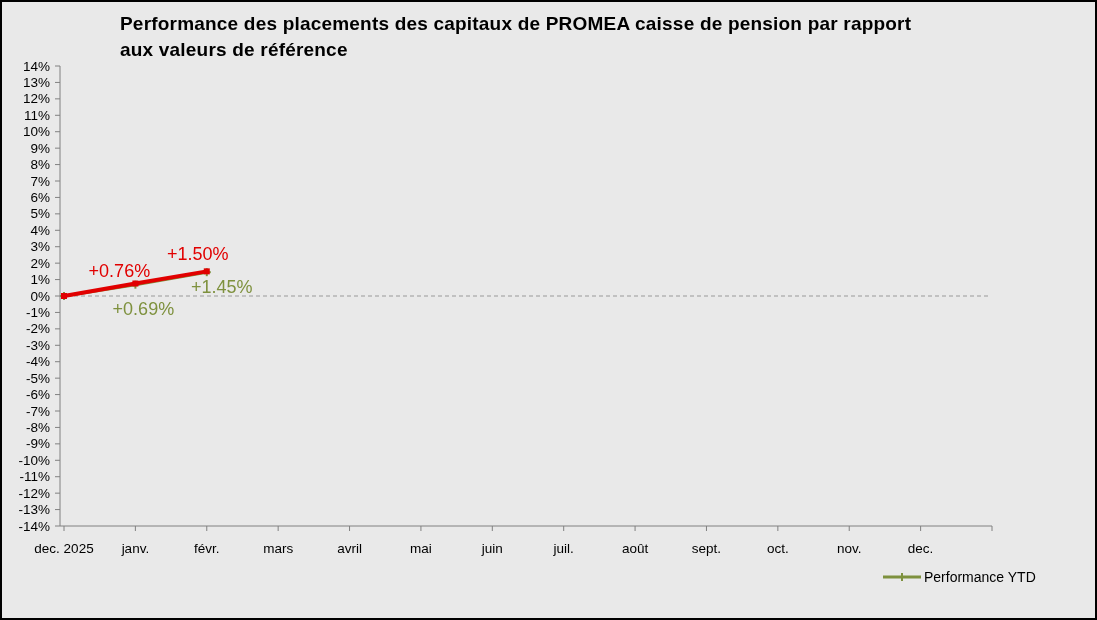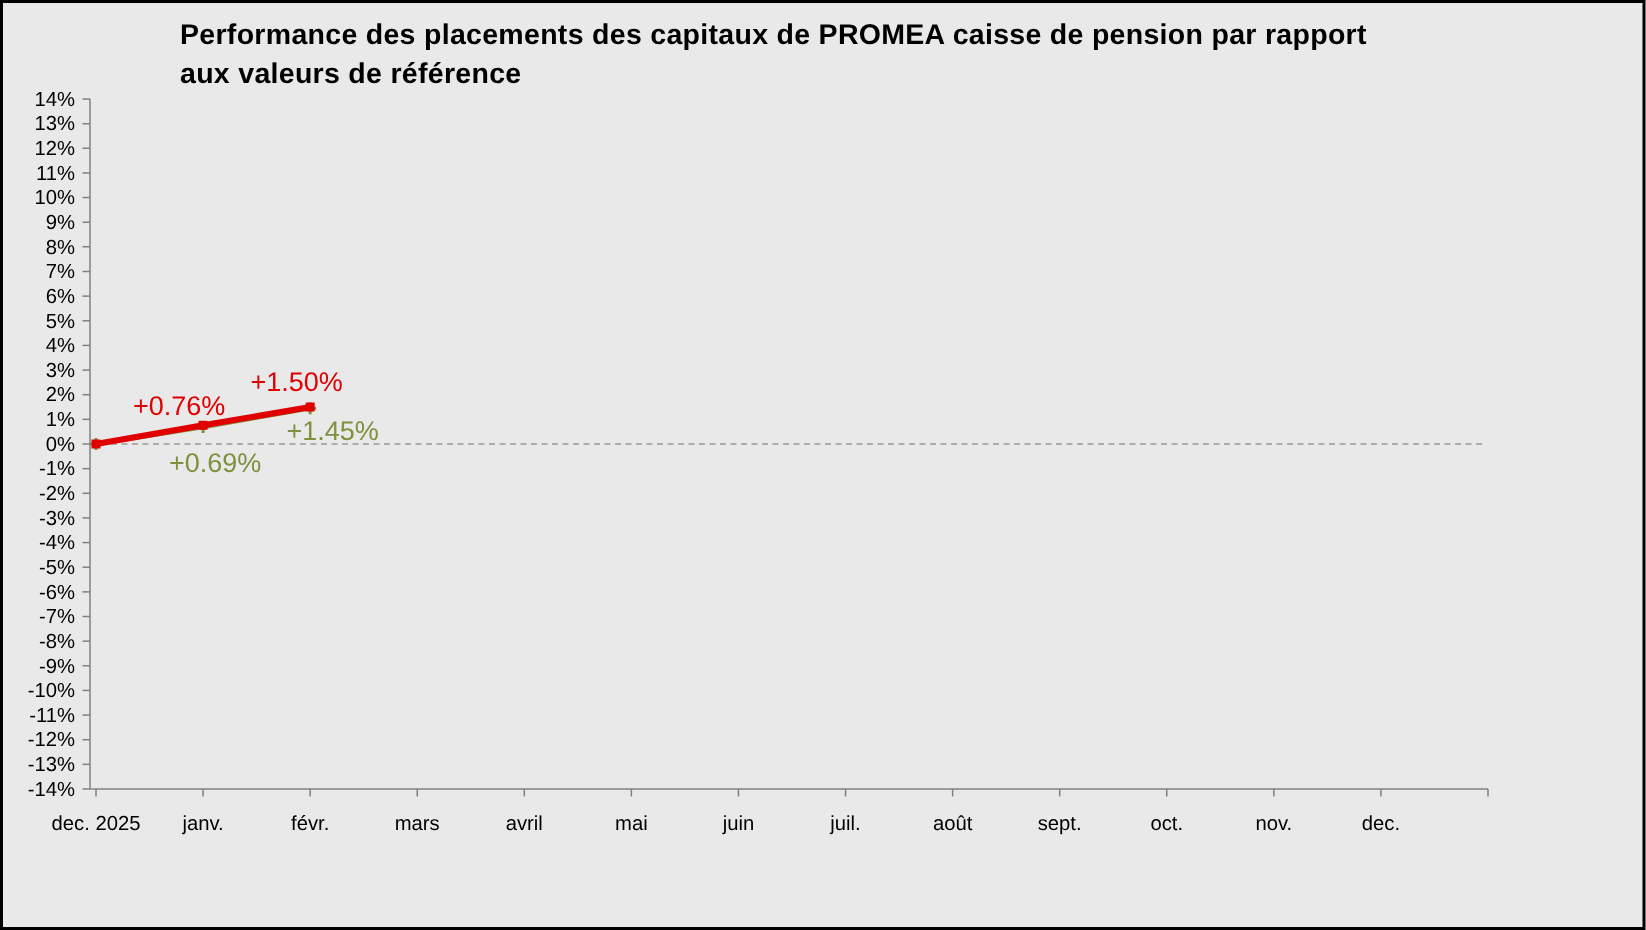--- a/index.html
+++ b/index.html
@@ -136,14 +136,22 @@
       <text x="219.76923076923077" y="291.17857142857144" text-anchor="middle" font-size="18" fill="#7e913e">+1.45%</text>
       <polyline points="62,294 133.3846153846154,281.51428571428573 204.76923076923077,269.3571428571429" fill="none" stroke="#e10000" stroke-width="4"></polyline>
       <rect x="59" y="291" width="6" height="6" fill="#e10000"></rect>
       <rect x="130.3846153846154" y="278.51428571428573" width="6" height="6" fill="#e10000"></rect>
       <rect x="201.76923076923077" y="266.3571428571429" width="6" height="6" fill="#e10000"></rect>
       <text x="117.38461538461539" y="274.51428571428573" text-anchor="middle" font-size="18" fill="#e10000">+0.76%</text>
       <text x="195.76923076923077" y="258.3571428571429" text-anchor="middle" font-size="18" fill="#e10000">+1.50%</text>
     </svg>
 
   <div class="legend">
+    <div class="legend-item">
+      <svg class="legend-swatch" viewBox="0 0 40 14">
+        <line x1="1" y1="7" x2="39" y2="7" stroke-width="3" stroke="#7e913e"></line>
+        <line x1="16" y1="7" x2="24" y2="7" stroke-width="2" stroke="#7e913e"></line>
+        <line x1="20" y1="3" x2="20" y2="11" stroke-width="2" stroke="#7e913e"></line>
+      </svg>
+      <span class="legend-label">Performance YTD</span>
+    </div>
   </div>
 </div>
 
 </body></html>

